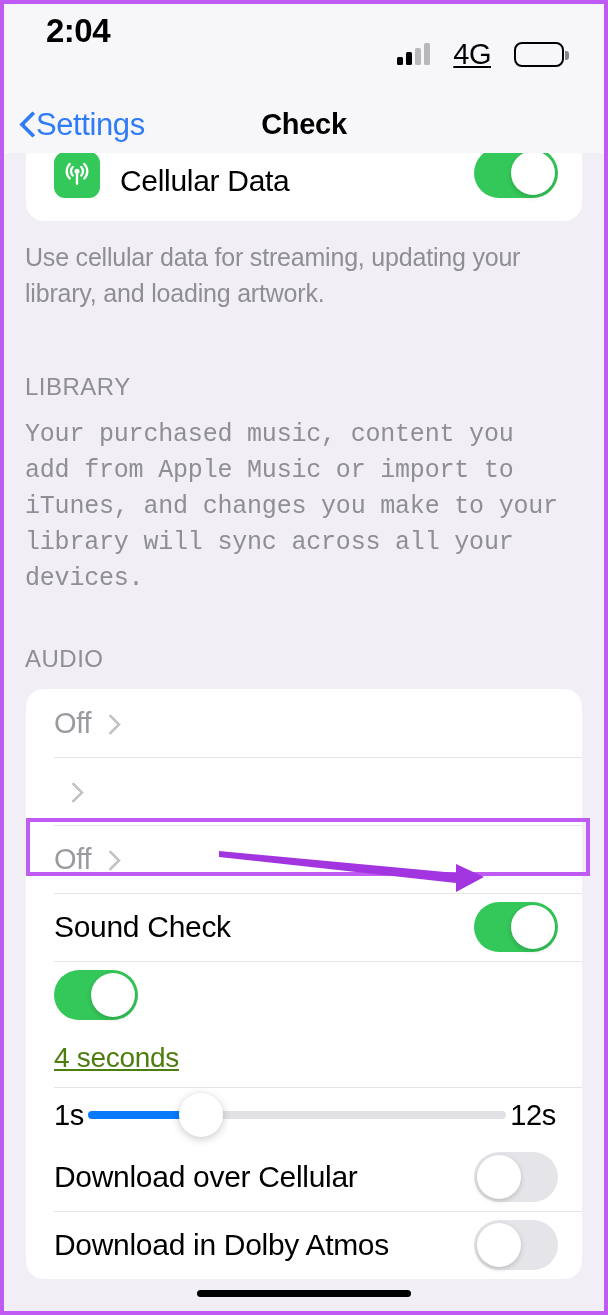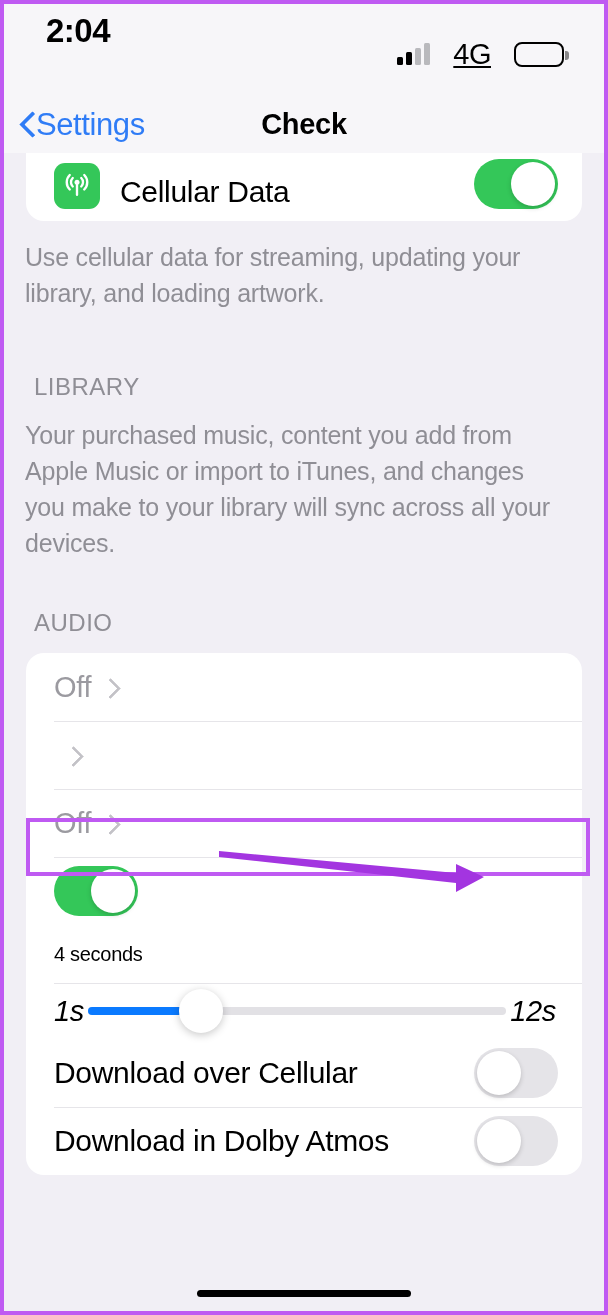--- a/index.html
+++ b/index.html
@@ -205,52 +205,52 @@
     box-shadow: 0 2px 5px rgba(0,0,0,0.18);
   }
   .toggle.on  .knob { left: 37px; }
   .toggle.off .knob { left: 3px; }
 
   
   .section-header {
     font-size: 24px;
     color: #8f8e95;
     letter-spacing: 0.5px;
-    padding: 0 22px 0 30px;
+    padding: 0 22px 0 21px;
   }
   .footer-text {
     font-size: 25px;
     line-height: 36px;
     color: #8f8e95;
     letter-spacing: -0.2px;
     padding: 0 34px 0 21px;
   }
 
   
   .value-row {
     height: 58px;
     display: flex;
     align-items: center;
     padding-left: 28px;
   }
   .value-row .value-label {
-    font-size: 20px;
-    color: #000000;
+    font-size: 28px;
+    color: #4d7c0f;
     letter-spacing: -0.3px;
+    text-decoration: underline;
   }
 
   
   .slider-row {
     position: relative;
     display: flex;
     align-items: center;
     height: 56px;
     padding: 0 26px 0 28px;
     gap: 4px;
-    font-style: italic;
   }
   .slider-row::before {
     content: "";
     position: absolute;
     left: 28px; right: 0; top: 0;
     height: 1px;
     background: #e6e5e9;
   }
   .slider-end-label {
     font-size: 29px;
@@ -341,21 +341,21 @@
     <div id="back-button">
       <span id="back-chevron"></span>
       <span id="back-label">Settings</span>
     </div>
     <div id="nav-title">Check</div>
   </div>
 
   <div id="content">
 
     <div class="card clipped-top" style="margin-top:-26px;">
-      <div class="row" style="height:94px;align-items:flex-end;padding-bottom:12px;">
+      <div class="row" style="height:94px;align-items:flex-end;padding-bottom:23px;">
         <span class="app-icon">
           <svg width="30" height="30" viewBox="0 0 24 24" fill="none" stroke="#ffffff" stroke-width="1.9" stroke-linecap="round">
             <circle cx="12" cy="9" r="2" fill="#ffffff" stroke="none"></circle>
             <path d="M12 11 L12 19"></path>
             <path d="M8.6 5.6 A4.8 4.8 0 0 0 8.6 12.4"></path>
             <path d="M15.4 5.6 A4.8 4.8 0 0 1 15.4 12.4"></path>
             <path d="M6.2 3.2 A8.2 8.2 0 0 0 6.2 14.8"></path>
             <path d="M17.8 3.2 A8.2 8.2 0 0 1 17.8 14.8"></path>
           </svg>
         </span>
@@ -364,41 +364,47 @@
             <span class="knob"></span>
           </span>
       </div>
     </div>
 
     <div class="footer-text" style="margin-top:18px;">Use cellular data for streaming, updating your library, and loading artwork.</div>
 
     <div class="section-header" style="margin-top:62px;">LIBRARY</div>
 
 
-    <div class="footer-text" style="margin-top:16px;">Your purchased music, content you add from Apple Music or import to iTunes, and changes you make to your library will sync across all your devices.</div>
+    <div class="footer-text" style="margin-top:16px;font-family:Liberation Mono, monospace;">Your purchased music, content you add from Apple Music or import to iTunes, and changes you make to your library will sync across all your devices.</div>
 
     <div class="section-header" style="margin-top:48px;">AUDIO</div>
 
     <div class="card" style="margin-top:16px;">
 
       <div class="row">
         <span class="row-value">Off</span>
         <span class="chevron"></span>
       </div>
 
       <div class="row">
         <span class="row-value"></span>
         <span class="chevron"></span>
       </div>
 
       <div class="row">
         <span class="row-value">Off</span>
         <span class="chevron"></span>
       </div>
 
+      <div class="row">
+        <span class="row-label">Sound Check</span>
+        <span class="toggle on">
+            <span class="knob"></span>
+          </span>
+      </div>
 
       <div class="row">
         <span class="toggle on">
             <span class="knob"></span>
           </span>
       </div>
 
       <div class="value-row">
         <span class="value-label">4 seconds</span>
       </div>

